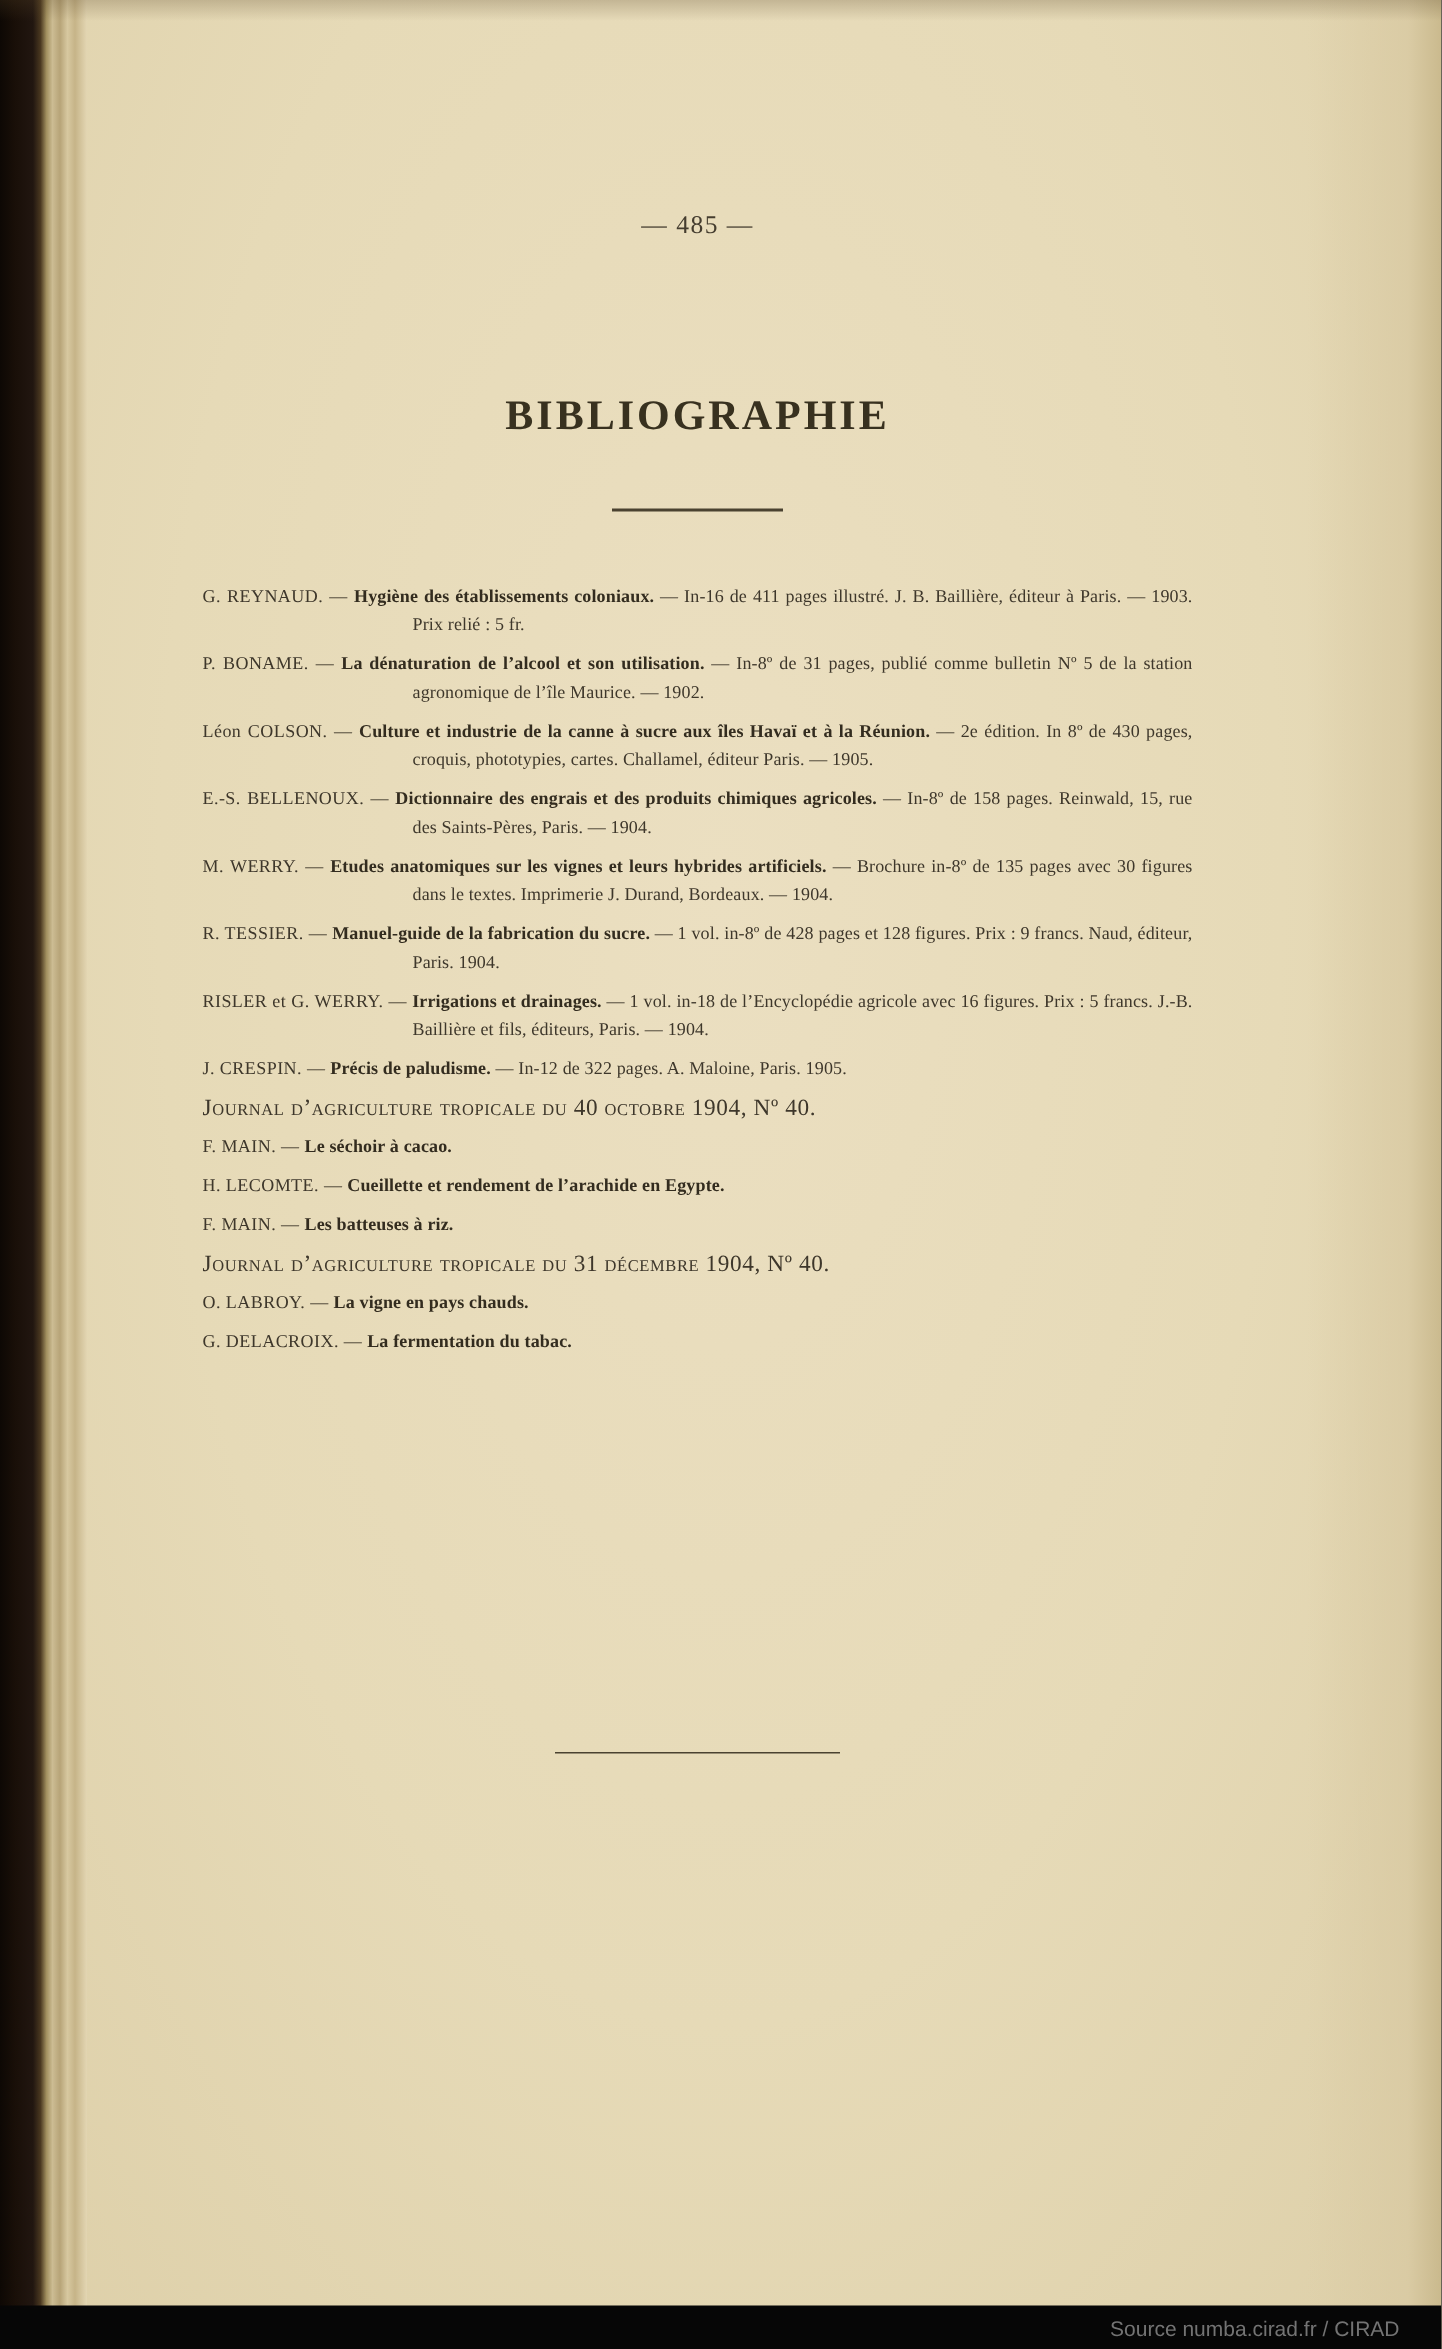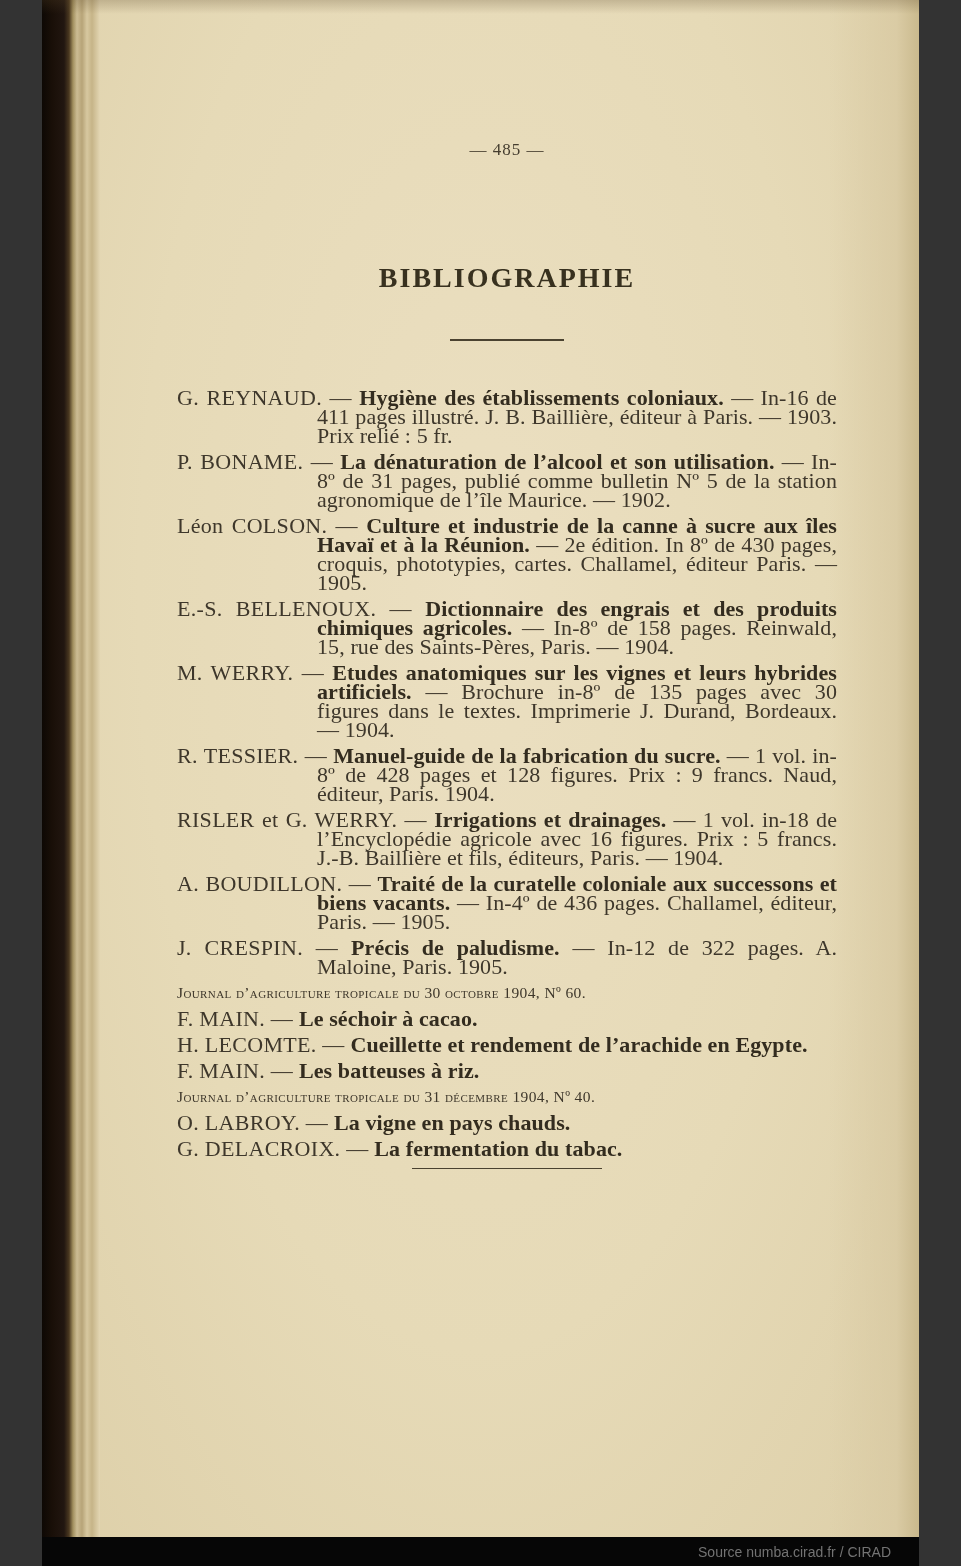--- a/index.html
+++ b/index.html
@@ -1,19 +1,19 @@
 <!DOCTYPE html>
 <html><head>
 <meta charset="utf-8">
 <style>
   html, body { margin: 0; padding: 0; background: #333; }
 
   .scan {
     position: relative;
-    width: 877px;
+    width: 961px;
     height: 1566px;
     margin: 0 auto;
     overflow: hidden;
     background: radial-gradient(ellipse at 50% 38%, #ebdfc1 0%, #e6dab7 55%, #ddcfa8 100%);
     font-family: "Liberation Serif", "DejaVu Serif", serif;
     color: #3e372b;
   }
 
   
   .spine {
@@ -70,21 +70,21 @@
 
   .entries {
     position: absolute;
     top: 388px; left: 0; width: 660px;
   }
 
   p.entry {
     margin: 0 0 7px 0;
     padding-left: 140px;
     text-indent: -140px;
-    font-size: 22px;
+    font-size: 12px;
     line-height: 19px;
     text-align: justify;
     letter-spacing: 0.1px;
     color: #3e372b;
   }
 
   p.entry .work { font-weight: bold; color: #332c1f; }
   p.entry .author { letter-spacing: 0.3px; }
 
   p.entry.journal {
@@ -129,23 +129,22 @@
     <div class="divider-top"></div>
 
     <div class="entries" id="entries">
         <p class="entry"><span class="author">G. REYNAUD. — </span><span class="work">Hygiène des établissements coloniaux.</span><span class="details"> — In-16 de 411 pages illustré. J. B. Baillière, éditeur à Paris. — 1903. Prix relié : 5 fr.</span></p>
         <p class="entry"><span class="author">P. BONAME. — </span><span class="work">La dénaturation de l’alcool et son utilisation.</span><span class="details"> — In-8º de 31 pages, publié comme bulletin Nº 5 de la station agronomique de l’île Maurice. — 1902.</span></p>
         <p class="entry"><span class="author">Léon COLSON. — </span><span class="work">Culture et industrie de la canne à sucre aux îles Havaï et à la Réunion.</span><span class="details"> — 2e édition. In 8º de 430 pages, croquis, phototypies, cartes. Challamel, éditeur Paris. — 1905.</span></p>
         <p class="entry"><span class="author">E.-S. BELLENOUX. — </span><span class="work">Dictionnaire des engrais et des produits chimiques agricoles.</span><span class="details"> — In-8º de 158 pages. Reinwald, 15, rue des Saints-Pères, Paris. — 1904.</span></p>
         <p class="entry"><span class="author">M. WERRY. — </span><span class="work">Etudes anatomiques sur les vignes et leurs hybrides artificiels.</span><span class="details"> — Brochure in-8º de 135 pages avec 30 figures dans le textes. Imprimerie J. Durand, Bordeaux. — 1904.</span></p>
         <p class="entry"><span class="author">R. TESSIER. — </span><span class="work">Manuel-guide de la fabrication du sucre.</span><span class="details"> — 1 vol. in-8º de 428 pages et 128 figures. Prix : 9 francs. Naud, éditeur, Paris. 1904.</span></p>
         <p class="entry"><span class="author">RISLER et G. WERRY. — </span><span class="work">Irrigations et drainages.</span><span class="details"> — 1 vol. in-18 de l’Encyclopédie agricole avec 16 figures. Prix : 5 francs. J.-B. Baillière et fils, éditeurs, Paris. — 1904.</span></p>
-        <p class="entry"><span class="author">A. BOUDILLON. — </span><span class="work">Traité de la curatelle coloniale aux successons et biens vacants.</span><span class="details"> — In-4º de 436 pages. Challamel, éditeur, Paris. — 1905.</span></p>
         <p class="entry"><span class="author">J. CRESPIN. — </span><span class="work">Précis de paludisme.</span><span class="details"> — In-12 de 322 pages. A. Maloine, Paris. 1905.</span></p>
-        <p class="entry journal"><span>Journal d’agriculture tropicale du 30 octobre 1904, Nº 60.</span></p>
+        <p class="entry journal"><span>Journal d’agriculture tropicale du 40 octobre 1904, Nº 40.</span></p>
         <p class="entry"><span class="author">F. MAIN. — </span><span class="work">Le séchoir à cacao.</span><span class="details"></span></p>
         <p class="entry"><span class="author">H. LECOMTE. — </span><span class="work">Cueillette et rendement de l’arachide en Egypte.</span><span class="details"></span></p>
         <p class="entry"><span class="author">F. MAIN. — </span><span class="work">Les batteuses à riz.</span><span class="details"></span></p>
         <p class="entry journal"><span>Journal d’agriculture tropicale du 31 décembre 1904, Nº 40.</span></p>
         <p class="entry"><span class="author">O. LABROY. — </span><span class="work">La vigne en pays chauds.</span><span class="details"></span></p>
         <p class="entry"><span class="author">G. DELACROIX. — </span><span class="work">La fermentation du tabac.</span><span class="details"></span></p>
       </div>
 
     <div class="divider-bottom"></div>
   </div>

